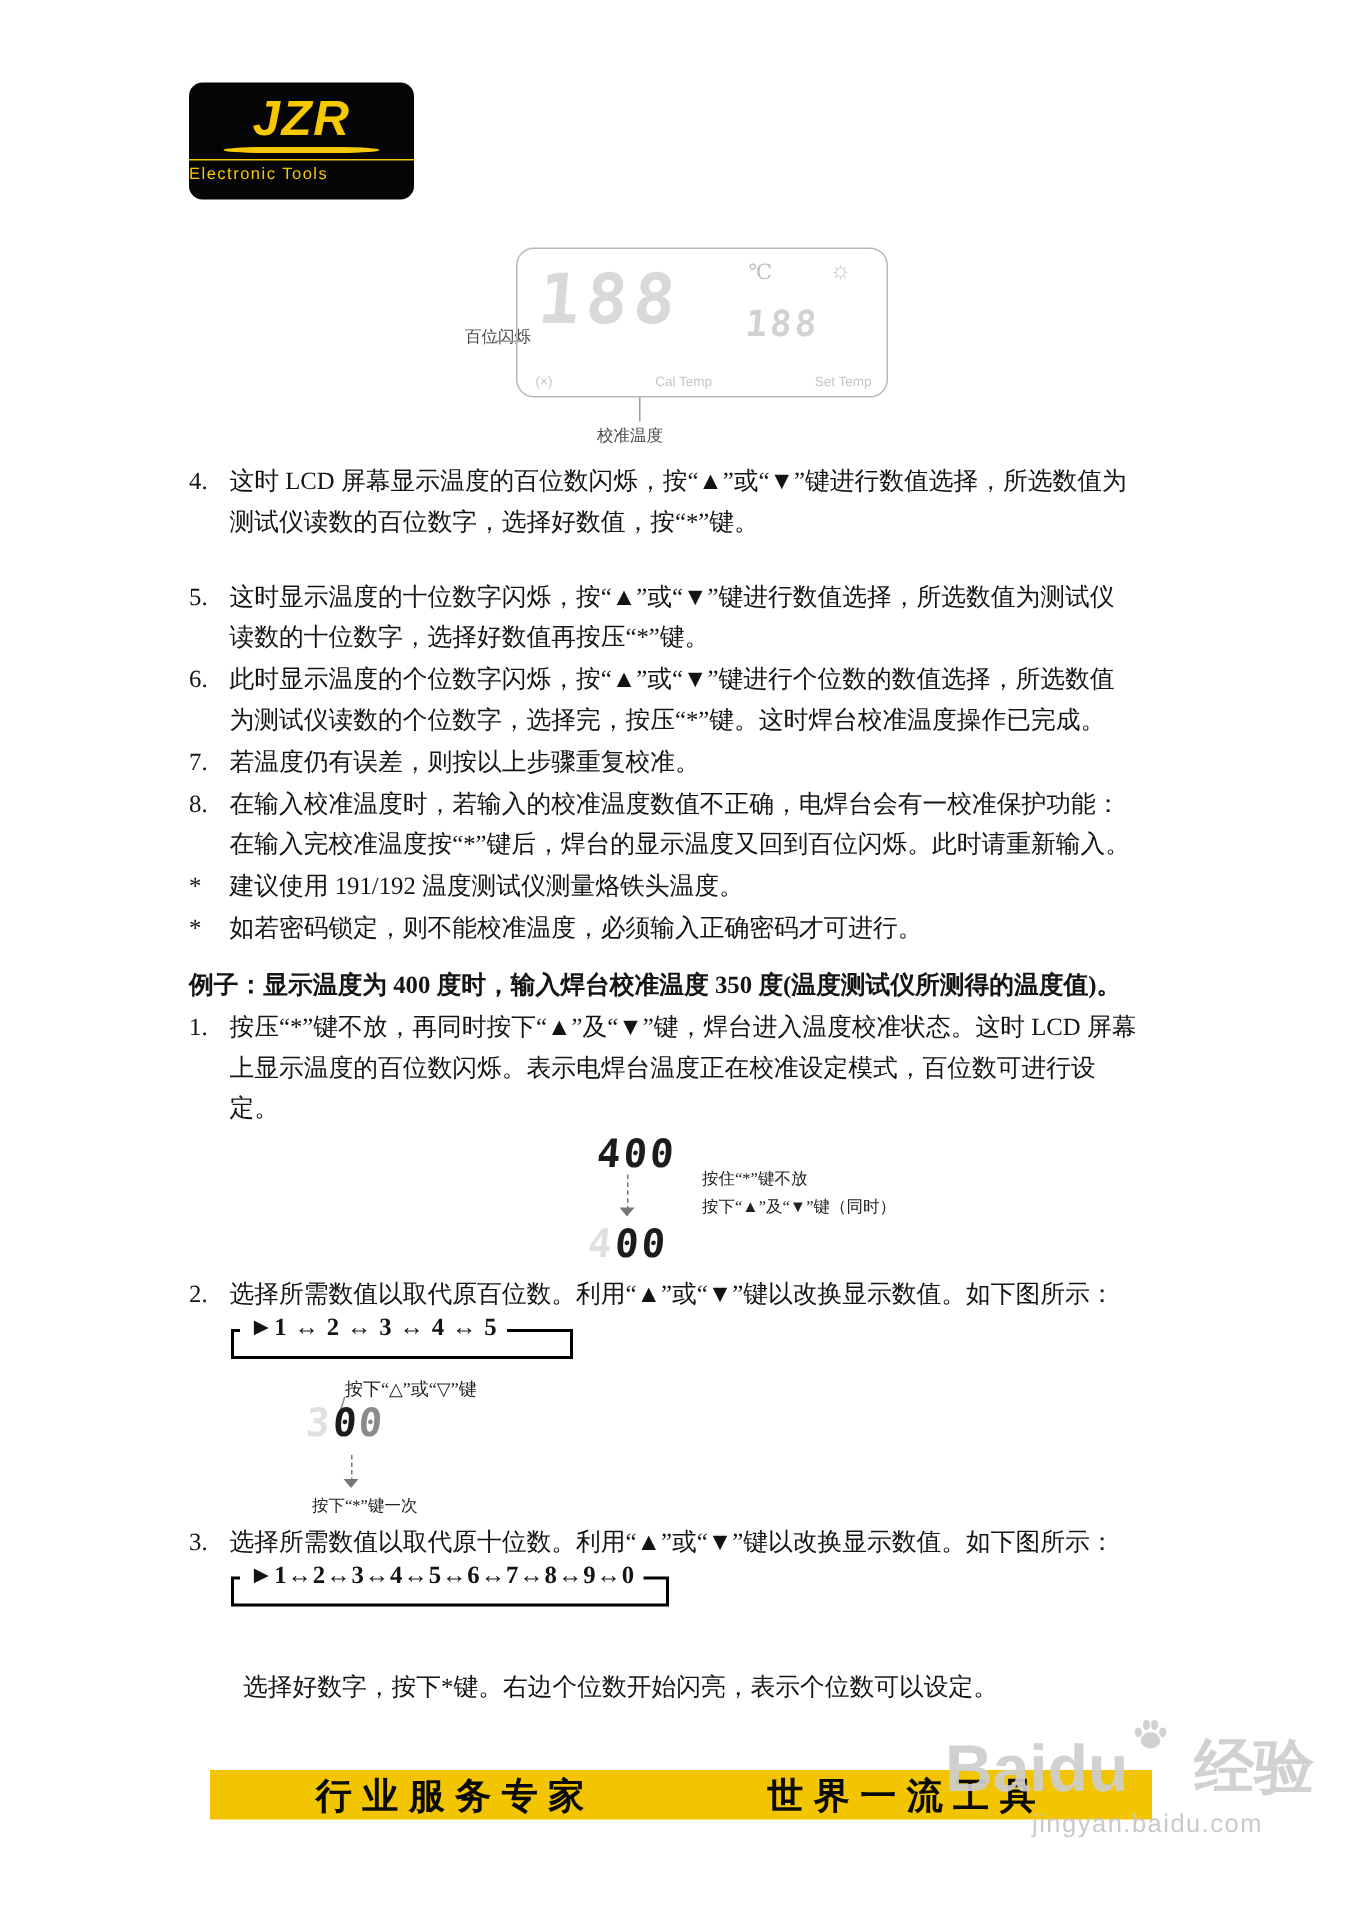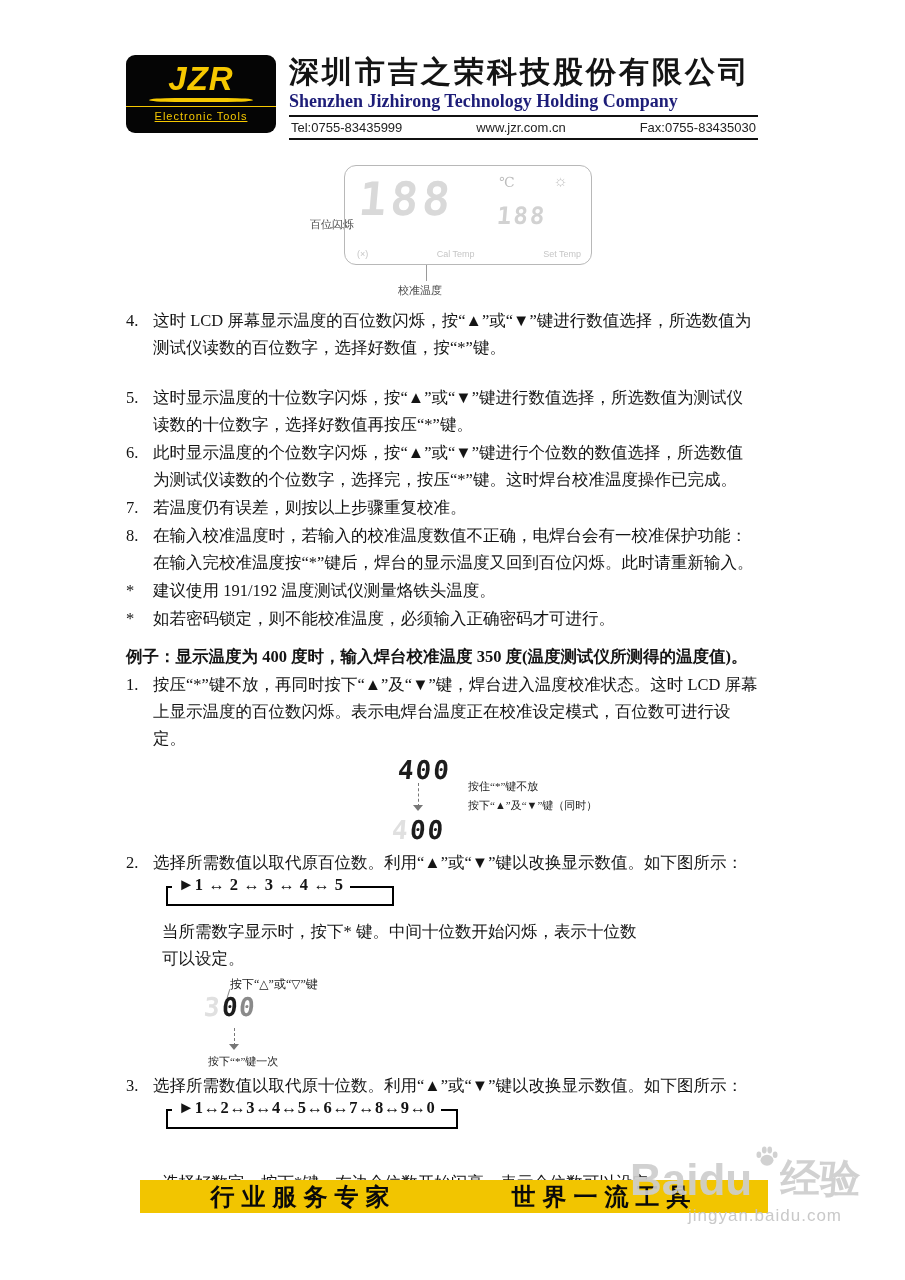--- a/index.html
+++ b/index.html
@@ -9,22 +9,22 @@
   .content { position:absolute; left:126px; top:55px; width:632px; }
 
   
   .header { display:flex; gap:13px; height:88px; }
   .logo { width:150px; height:78px; background:#050505; border-radius:9px; flex:none;
           display:flex; flex-direction:column; align-items:center; padding-top:7px; }
   .logo-jzr { color:#f6c800; font-family:"Liberation Sans",sans-serif; font-style:italic;
               font-weight:bold; font-size:33px; line-height:1; letter-spacing:1px; }
   .logo-swoosh { width:104px; height:4px; background:#f6c800; border-radius:50%/100%; margin-top:3px; }
   .logo-sub { margin-top:4px; width:100%; border-top:1.5px solid #f6c800; color:#f6c800;
-              font-family:"Liberation Sans",sans-serif; font-size:11px; text-align:center;
-              padding-top:3px; letter-spacing:1px;text-decoration:underline; }
+              font-family:"Liberation Sans",sans-serif; font-size:11px; text-align:left;
+              padding-top:3px; letter-spacing:1px; }
   .head-right { flex:1; display:flex; flex-direction:column; }
   .company-cn { font-size:30px; font-weight:bold; letter-spacing:3px; white-space:nowrap; line-height:1.15; }
   .company-en { font-size:18px; font-weight:bold; color:#1d1d78; white-space:nowrap; line-height:1.2; margin-top:1px; }
   .contact { margin-top:3px; border-top:2px solid #111; border-bottom:2px solid #111;
              display:flex; justify-content:space-between; align-items:center;
              font-family:"Liberation Sans",sans-serif; font-size:13px; padding:3px 2px; color:#222; }
 
   
   .lcd-wrap { position:relative; height:142px; margin-top:22px; }
   .lcd-box { position:absolute; left:218px; top:0; width:248px; height:100px;
@@ -56,21 +56,21 @@
   .dA-line { position:absolute; left:30px; top:28px; height:24px; border-left:1.5px dashed #777; }
   .dA-head { position:absolute; left:25px; top:50px; width:0; height:0;
              border:5px solid transparent; border-top:6px solid #777; }
   .dA-bot { position:absolute; left:4px; top:60px; font-size:26px; letter-spacing:2px; }
   .ghost { color:#e0e0e0; }
   .dark { color:#1c1c1c; }
   .halfdark { color:#8a8a8a; }
   .dA-labels { position:absolute; left:80px; top:22px; font-size:11px; line-height:1.8; color:#222; white-space:nowrap; }
 
   
-  .seq { position:relative; height:20px; border:2px solid #000; margin:10px 0 12px 40px; }
+  .seq { position:relative; height:20px; border:2px solid #000; margin:10px 0 12px 28px; }
   .seq-txt { position:absolute; left:4px; top:-13px; background:#fff; padding:0 6px;
              font-size:16.5px; font-weight:bold; letter-spacing:.5px; white-space:nowrap; }
   .seq1 { width:228px; }
   .seq2 { width:292px; }
 
   
   .diagC { position:relative; height:94px; margin-left:78px; margin-top:2px; margin-bottom:2px; }
   .dC-top { position:absolute; left:26px; top:0; font-size:12px; color:#222; white-space:nowrap; }
   .dC-tick { position:absolute; left:24px; top:13px; height:9px; border-left:1px solid #888; transform:rotate(18deg); }
   .dC-disp { position:absolute; left:0; top:16px; font-size:26px; letter-spacing:2px; }
@@ -83,44 +83,35 @@
   .banner { position:absolute; left:140px; top:1180px; width:628px; height:33px; background:#f2c500;
             display:flex; align-items:center; justify-content:center; gap:115px; }
   .banner span { font-weight:bold; font-size:24px; letter-spacing:7px; color:#0a0a0a; }
 
   
   .wm { position:absolute; left:630px; top:1158px; width:260px; z-index:6; }
   .wm-row { display:flex; align-items:flex-start; }
   .wm-brand, .wm-cn { font-family:"Liberation Sans",sans-serif; font-weight:bold;
                       color:rgba(205,205,205,0.92); line-height:1; }
   .wm-brand { font-size:44px; }
-  .wm-cn { font-size:40px; margin-left:0; }
+  .wm-cn { font-size:40px; margin-left:16px; }
   .wm-paw { width:26px; height:26px; margin:-14px 0 0 2px; }
   .wm-url { font-family:"Liberation Sans",sans-serif; font-size:17px; color:rgba(198,198,198,0.95);
             margin:4px 0 0 58px; letter-spacing:1px; }
 </style>
 </head>
 <body>
 
 <div class="content">
 
   <div class="header">
     <div class="logo">
       <div class="logo-jzr">JZR</div>
       <div class="logo-swoosh"></div>
       <div class="logo-sub">Electronic Tools</div>
-    </div>
-    <div class="head-right">
-      <div class="company-cn">深圳市吉之荣科技股份有限公司</div>
-      <div class="company-en">Shenzhen Jizhirong Technology Holding Company</div>
-      <div class="contact">
-        <span>Tel:0755-83435999</span>
-        <span>www.jzr.com.cn</span>
-        <span>Fax:0755-83435030</span>
-      </div>
     </div>
   </div>
 
   <div class="lcd-wrap">
     <div class="lcd-llabel">百位闪烁</div>
     <div class="lcd-lline"></div>
     <div class="lcd-box">
       <div class="lcd-big seg">188</div>
       <div class="lcd-unit">℃</div>
       <div class="lcd-sun">☼</div>
@@ -185,21 +176,20 @@
 
   <div class="item">
     <div class="n">2.</div>
     <div class="t">选择所需数值以取代原百位数。利用“▲”或“▼”键以改换显示数值。如下图所示：</div>
   </div>
 
   <div class="seq seq1">
     <div class="seq-txt">►1 ↔ 2 ↔ 3 ↔ 4 ↔ 5</div>
   </div>
 
-  <div class="note">当所需数字显示时，按下* 键。中间十位数开始闪烁，表示十位数可以设定。</div>
 
   <div class="diagC">
     <div class="dC-top">按下“△”或“▽”键</div>
     <div class="dC-tick"></div>
     <div class="dC-disp"><span class="seg ghost">3</span><span class="seg dark">0</span><span class="seg halfdark">0</span></div>
     <div class="dC-line"></div>
     <div class="dC-head"></div>
     <div class="dC-bot">按下“*”键一次</div>
   </div>
 

